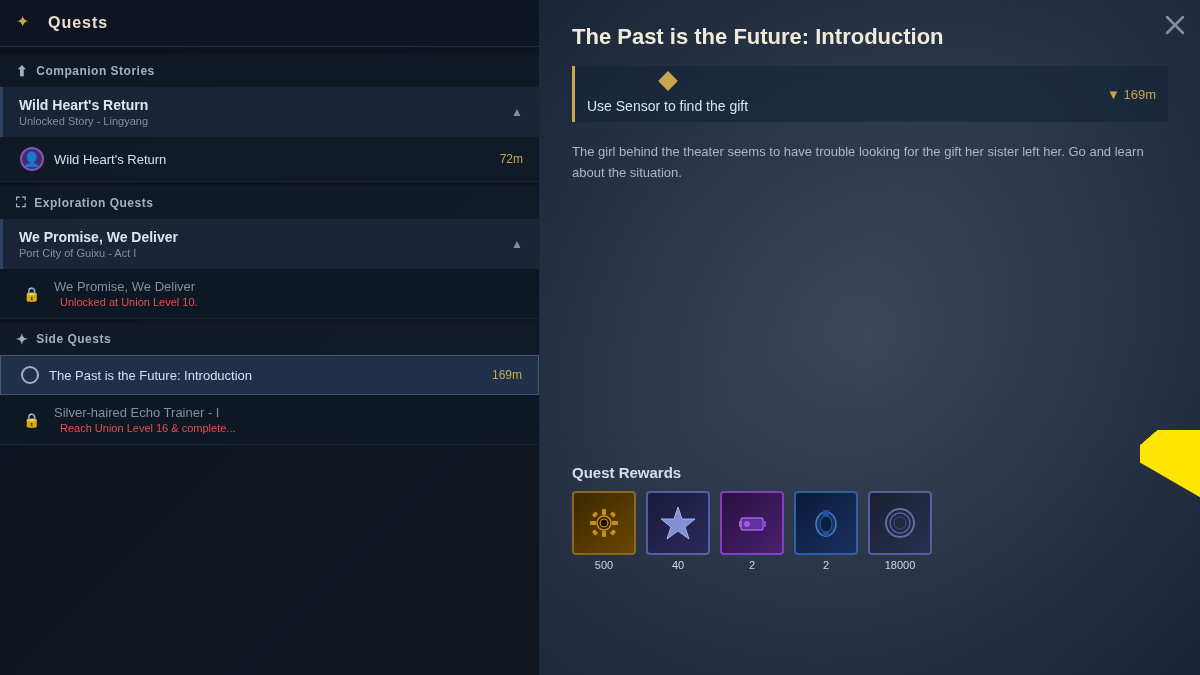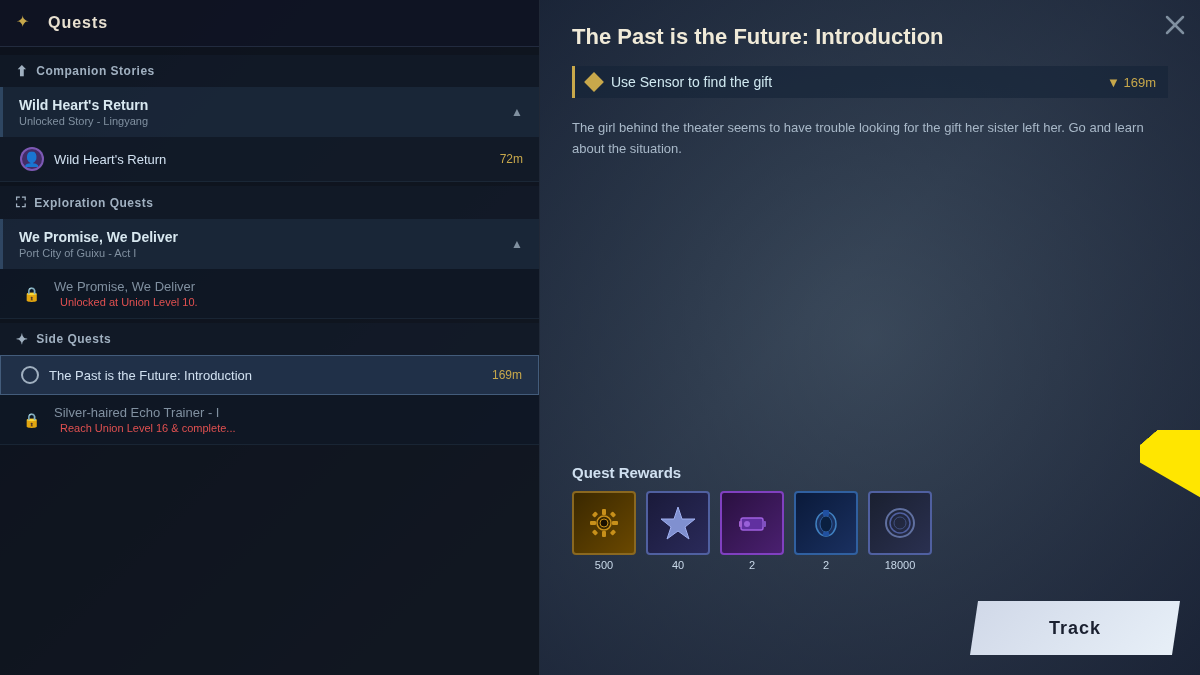--- a/index.html
+++ b/index.html
@@ -233,20 +233,21 @@
       border-left: 3px solid #c8a84b;
       margin-bottom: 20px;
     }
 
     .quest-objective-left {
       display: flex;
       align-items: center;
       gap: 10px;
       color: #d0e8f0;
       font-size: 14px;
+      flex-direction: column;
     }
 
     .objective-diamond {
       width: 14px;
       height: 14px;
       background: #c8a84b;
       transform: rotate(45deg);
       flex-shrink: 0;
     }
 
@@ -562,23 +563,20 @@
 
     <svg class="arrow-svg" width="120" height="100" viewBox="0 0 120 100">
       <defs>
         <marker id="arrowhead" markerWidth="10" markerHeight="7" refX="9" refY="3.5" orient="auto">
           <polygon points="0 0, 10 3.5, 0 7" fill="#FFE600"></polygon>
         </marker>
       </defs>
       <line x1="30" y1="10" x2="90" y2="80" stroke="#FFE600" stroke-width="12" marker-end="url(#arrowhead)" stroke-linecap="round"></line>
     </svg>
 
-    <button class="track-button">
-      <span>Track</span>
-    </button>
   </div>
 
 </div>
 
 <div class="close-button">
   <svg width="22" height="22" viewBox="0 0 22 22" fill="none">
     <line x1="3" y1="3" x2="19" y2="19" stroke="#8090a0" stroke-width="2.5" stroke-linecap="round"></line>
     <line x1="19" y1="3" x2="3" y2="19" stroke="#8090a0" stroke-width="2.5" stroke-linecap="round"></line>
   </svg>
 </div>

